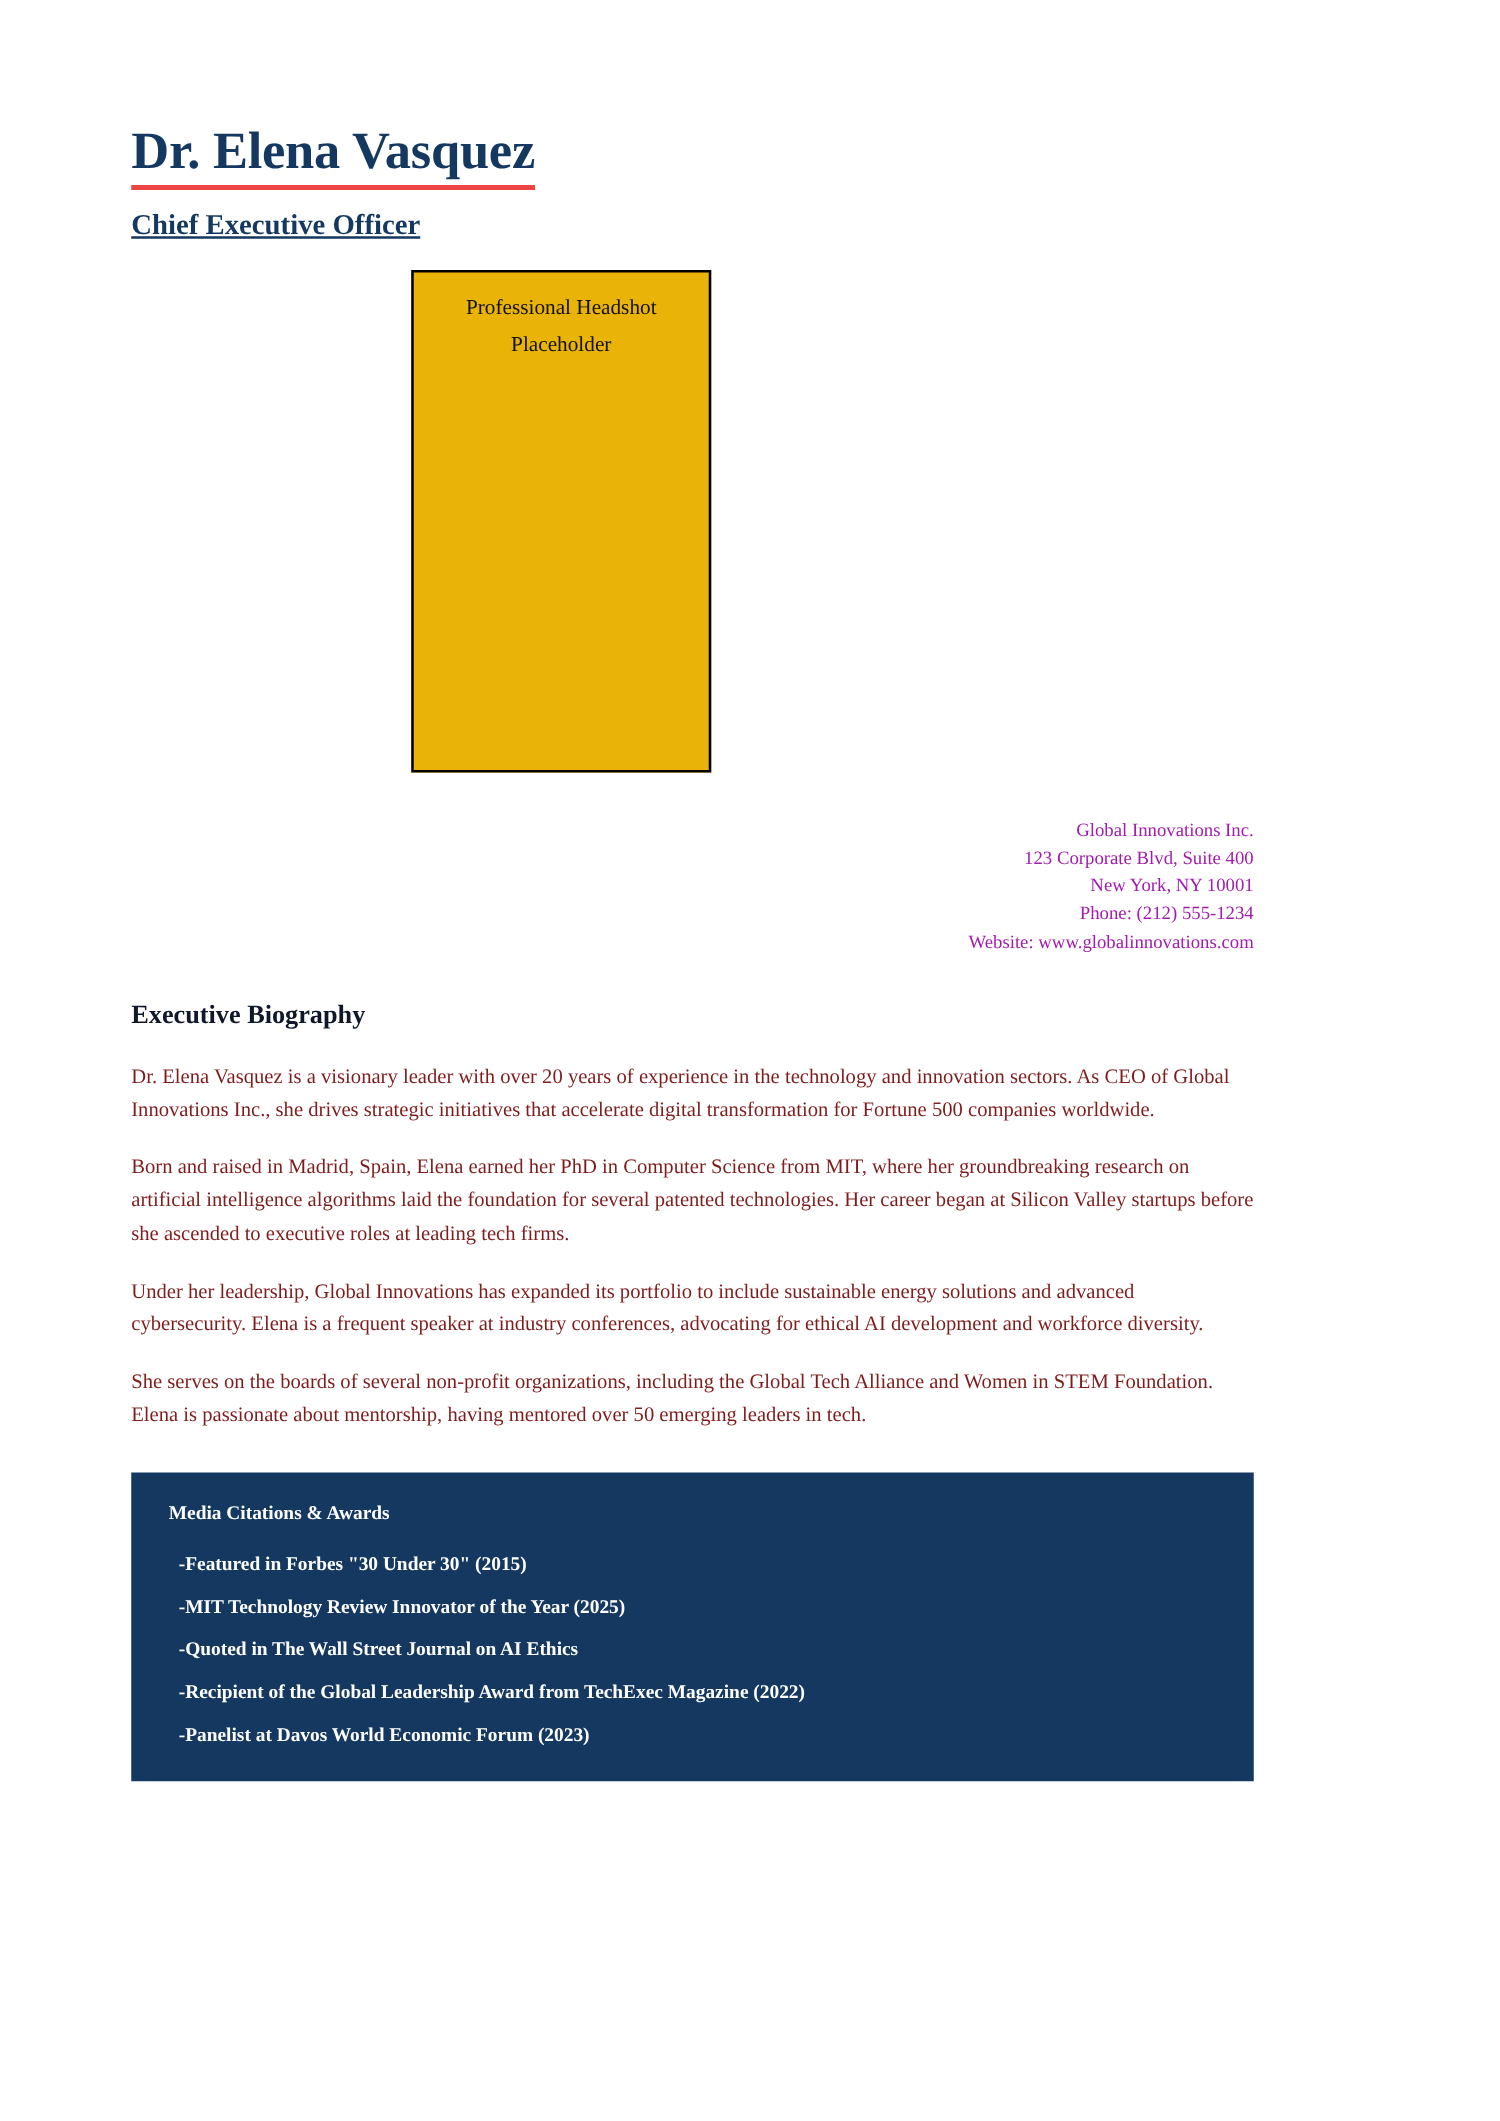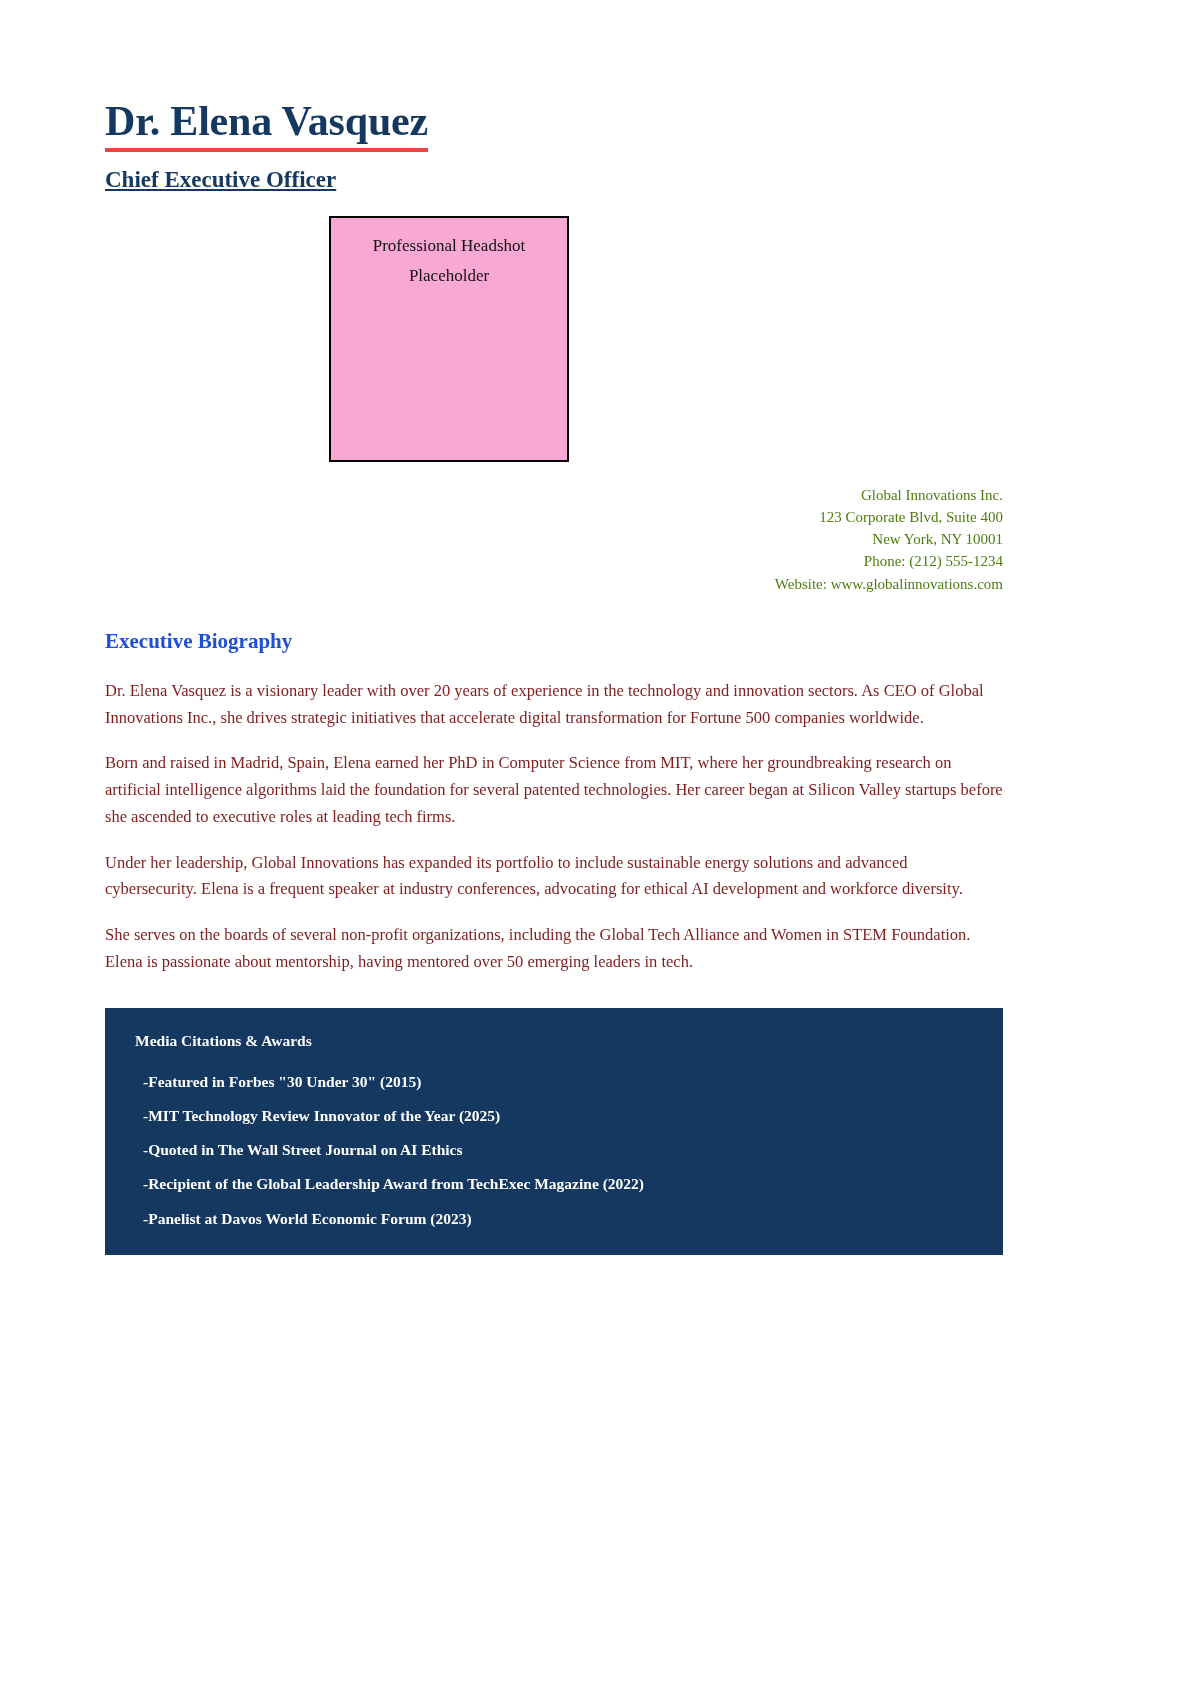--- a/index.html
+++ b/index.html
@@ -57,54 +57,54 @@
 
   
   .headshot-row {
     margin-top: 22px;
     display: flex;
     justify-content: flex-start;
   }
   .headshot-box {
     margin-left: 224px;
     width: 240px;
-    height: 246px;
-    background: #f9a8d4;
+    height: 402px;
+    background: #eab308;
     border: 2px solid #000000;
     box-sizing: border-box;
     display: flex;
     flex-direction: column;
     align-items: center;
     justify-content: flex-start;
     padding-top: 13px;
   }
   .headshot-line {
     font-size: 17px;
     color: #111111;
     line-height: 1.75;
     text-align: center;
   }
 
   
   .contact {
-    margin-top: 22px;
+    margin-top: 36px;
     text-align: right;
-    color: #4d7c0f;
+    color: #a21caf;
     font-size: 15px;
     line-height: 1.48;
   }
   .contact div { white-space: nowrap; }
 
   
   .section-heading {
     margin: 0;
     padding-top: 34px;
     font-size: 21px;
     font-weight: bold;
-    color: #1d4ed8;
+    color: #0f172a;
     line-height: 1.2;
   }
   .bio-para {
     margin: 0;
     padding-top: 19px;
     font-size: 16.5px;
     line-height: 1.62;
     color: #7f1d1d;
     text-align: left;
   }

